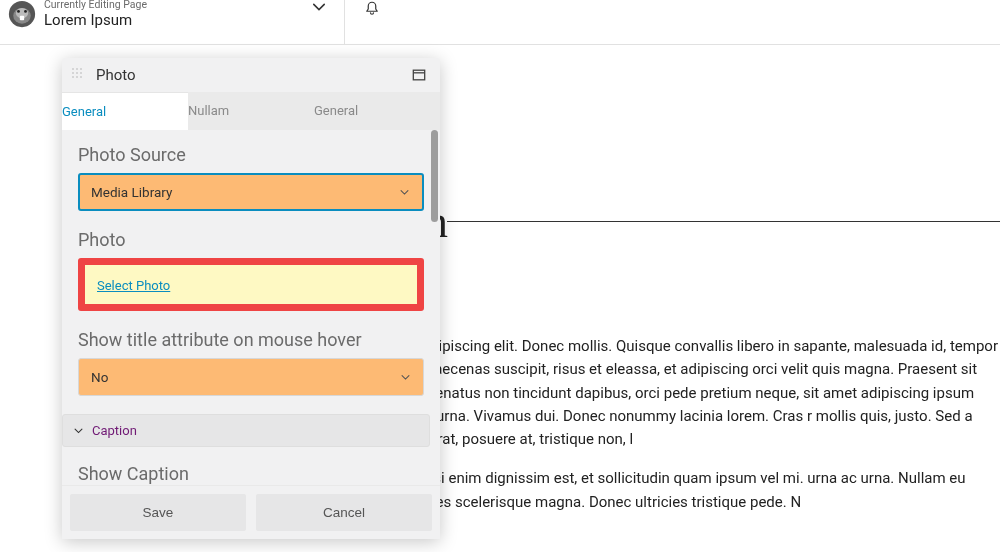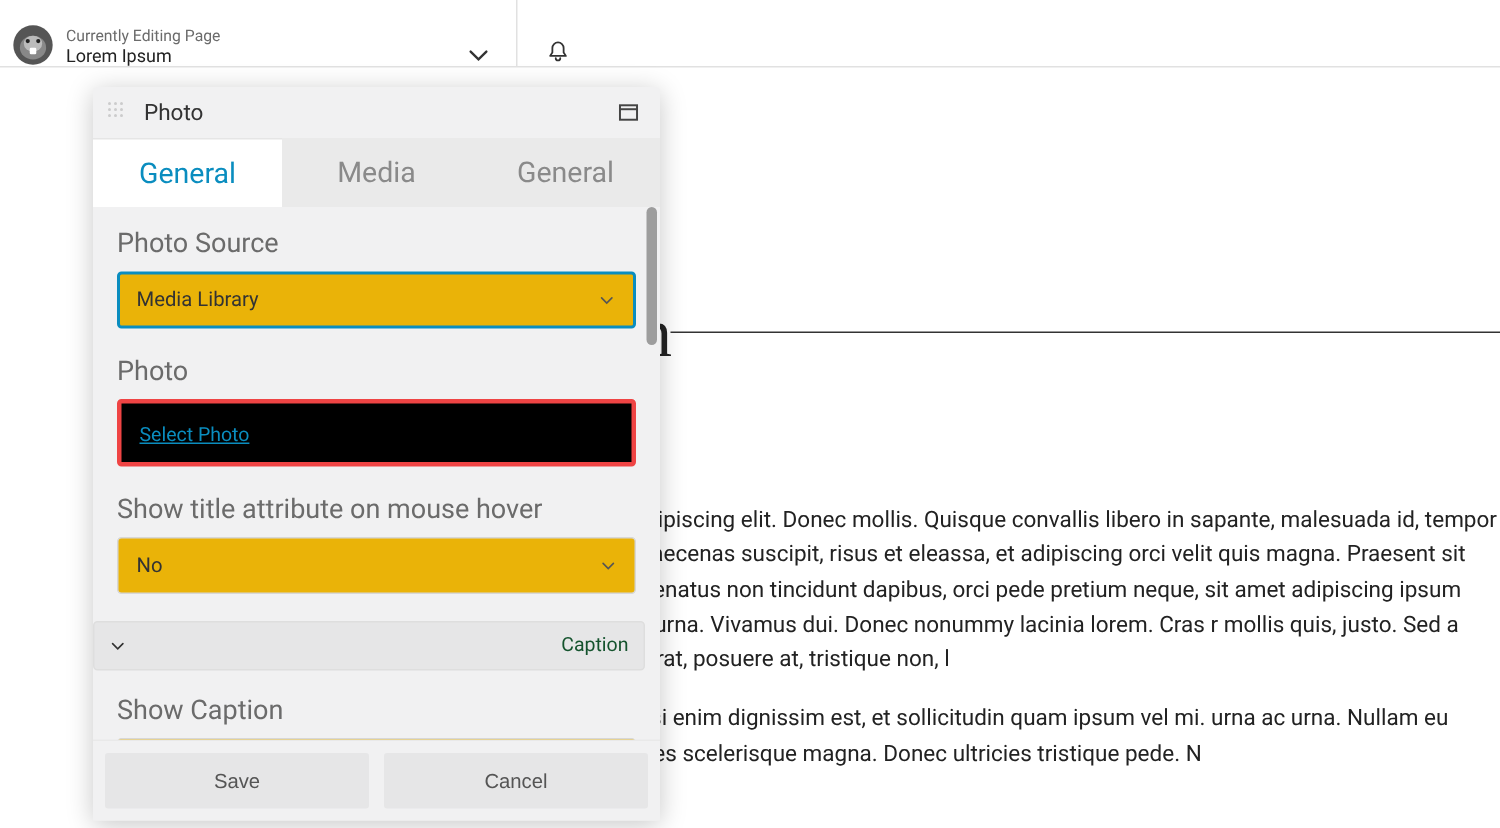--- a/index.html
+++ b/index.html
@@ -8,21 +8,21 @@
       width: 1000px;
       height: 552px;
       overflow: hidden;
       background: #fff;
       position: relative;
     }
     
     .topbar {
       height: 45px;
       display: flex;
-      align-items: flex-end;
+      align-items: flex-start;
       border-bottom: 1px solid #e1e1e1;
       padding: 0 0 0 8px;
       position: relative;
     }
     .logo {
       width: 28px;
       height: 28px;
       display: flex;
       align-items: center;
       justify-content: center;
@@ -30,21 +30,21 @@
     .header-text {
       margin-left: 8px;
       flex: 0 0 auto;
     }
     .header-sub {
       font-size: 10.5px;
       color: #6b6b6b;
       line-height: 1;
     }
     .header-title {
-      font-size: 12px;
+      font-size: 15px;
       color: #222;
       line-height: 1.2;
     }
     .header-chevron {
       margin-left: 165px;
       color: #333;
       cursor: pointer;
     }
     .topbar-sep {
       width: 1px;
@@ -121,23 +121,22 @@
     }
     .grip span { background: #888; border-radius: 50%; }
     .panel-title { font-size: 15px; color: #333; flex: 1; }
     .panel-header-icon { color: #444; cursor: pointer; }
     .panel-tabs {
       display: flex;
       background: #eaeaea;
     }
     .panel-tab {
       flex: 1;
-      text-align: center;
-      padding: 11px 16px;
-      font-size: 19px;
+      padding: 11px 0;
+      font-size: 13px;
       color: #8a8a8a;
       cursor: pointer;
       background: #eaeaea;
     }
     .panel-tab.active {
       background: #fff;
       color: #0a8dbf;
       border-top: 1px solid #e5e5e5;
     }
     .panel-body {
@@ -154,21 +153,21 @@
       height: 92px;
       background: rgba(0,0,0,0.35);
       border-radius: 4px;
     }
     .field-label {
       font-size: 18px;
       color: #6b6b6b;
       margin-bottom: 8px;
     }
     .select-box {
-      background: #eab308;
+      background: #fdba74;
       border: 1px solid #d7d7d7;
       border-radius: 3px;
       height: 38px;
       display: flex;
       align-items: center;
       padding: 0 12px;
       font-size: 13.5px;
       color: #333;
       position: relative;
       cursor: pointer;
@@ -179,46 +178,45 @@
       padding: 0 11px;
     }
     .select-chevron {
       position: absolute;
       right: 12px;
       top: 50%;
       transform: translateY(-50%);
       color: #555;
     }
     .photo-box {
-      background: #000000;
-      border: 3px solid #ef4444;
+      background: #fef9c3;
+      border: 7px solid #ef4444;
       border-radius: 3px;
       padding: 10px 12px;
       margin-bottom: 18px;
     }
     .photo-link {
       color: #0a8dbf;
       text-decoration: underline;
       font-size: 13px;
       cursor: pointer;
     }
     .section-header {
       background: #e6e6e7;
       border: 1px solid #dedede;
       border-radius: 3px;
       padding: 8px 10px;
       display: flex;
       align-items: center;
       font-size: 13px;
-      color: #14532d;
+      color: #701a75;
       margin: 0 -16px 16px -16px;
       margin-left: -16px;
       margin-right: -6px;
       cursor: pointer;
-      justify-content: space-between;
     }
     .section-header .chev {
       margin-right: 8px;
     }
     .panel-footer {
       display: flex;
       border-top: 1px solid #e9e9e9;
       padding: 8px 8px;
       gap: 10px;
       background: #f1f1f2;
@@ -292,21 +290,21 @@
     <div class="panel-header-icon">
       <svg width="14" height="14" viewBox="0 0 16 16">
           <rect x="1.5" y="2.5" width="13" height="11" stroke="#444" stroke-width="1.5" fill="none"></rect>
           <line x1="1.5" y1="5.5" x2="14.5" y2="5.5" stroke="#444" stroke-width="1.5"></line>
         </svg>
     </div>
   </div>
 
   <div class="panel-tabs">
     <div class="panel-tab active">General</div>
-    <div class="panel-tab">Media</div>
+    <div class="panel-tab">Nullam</div>
     <div class="panel-tab">General</div>
   </div>
 
   <div class="panel-body">
     <div class="scroll-thumb"></div>
 
     <div class="field-label">Photo Source</div>
     <div class="select-box focused">
       <span>Media Library</span>
       <span class="select-chevron">

